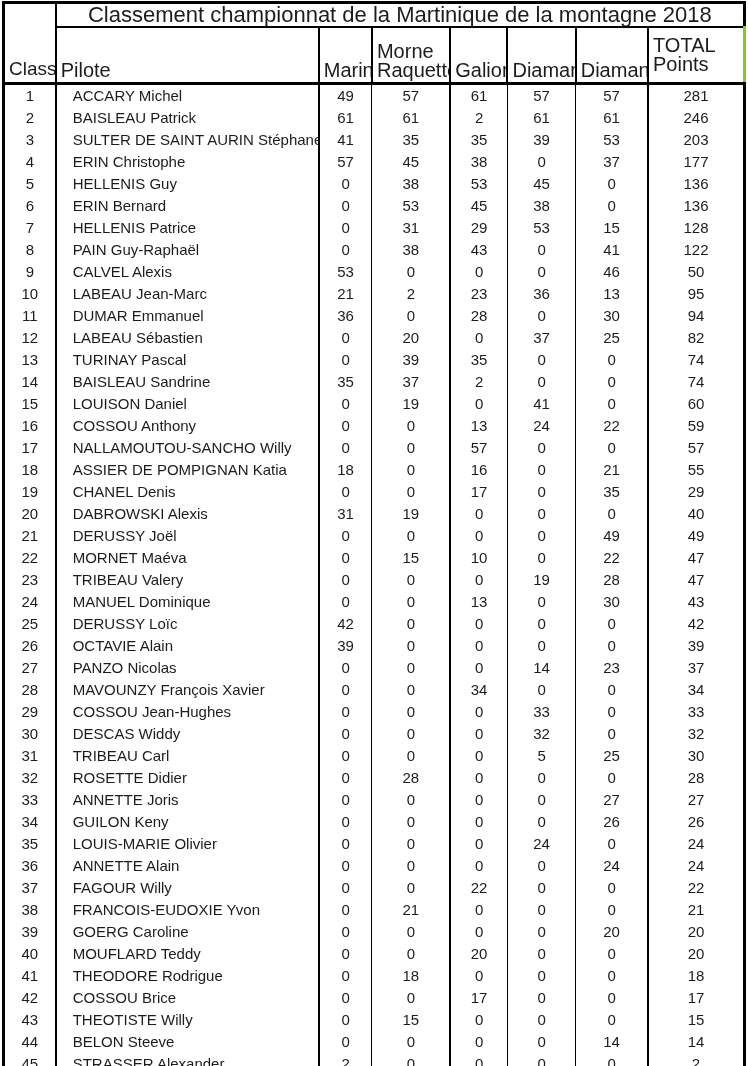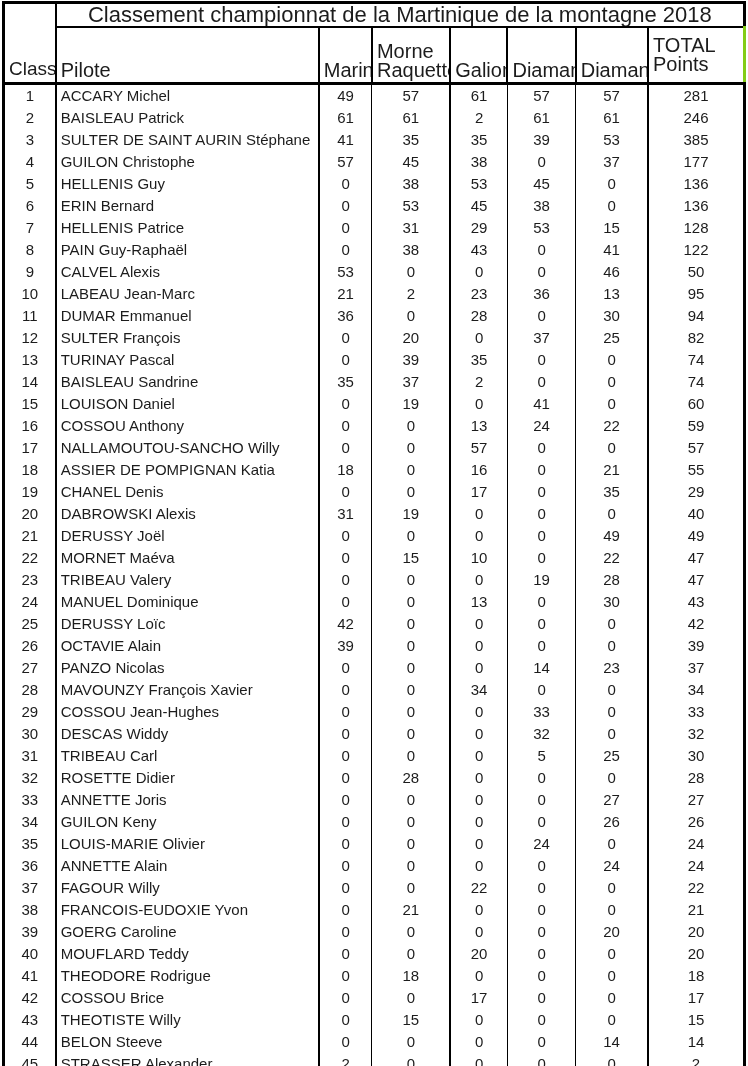--- a/index.html
+++ b/index.html
@@ -59,21 +59,21 @@
     border-right: 3px solid #84cc16;
   }
   
   tbody td {
     font-size: 15px;
     height: 22px;
     line-height: 22px;
     text-align: center;
   }
   td.c-rank    { border-right: 2px solid #000; }
-  td.c-pilot   { border-right: 2px solid #000; text-align: left; padding-left: 4px; }
+  td.c-pilot   { border-right: 2px solid #000; text-align: left; padding-left: 16px; }
   td.c-marin   { border-right: 1px solid #000; }
   td.c-morne   { border-right: 2px solid #000; }
   td.c-galion  { border-right: 1px solid #000; }
   td.c-marigot { border-right: 1px solid #000; }
   td.c-diamant { border-right: 2px solid #000; }
   td.c-total   { }
 </style>
 </head>
 <body>
 
@@ -125,25 +125,25 @@
         <td class="c-total">246</td>
       </tr>
       <tr>
         <td class="c-rank">3</td>
         <td class="c-pilot">SULTER DE SAINT AURIN Stéphane</td>
         <td class="c-marin">41</td>
         <td class="c-morne">35</td>
         <td class="c-galion">35</td>
         <td class="c-marigot">39</td>
         <td class="c-diamant">53</td>
-        <td class="c-total">385</td>
+        <td class="c-total">203</td>
       </tr>
       <tr>
         <td class="c-rank">4</td>
-        <td class="c-pilot">GUILON Christophe</td>
+        <td class="c-pilot">ERIN Christophe</td>
         <td class="c-marin">57</td>
         <td class="c-morne">45</td>
         <td class="c-galion">38</td>
         <td class="c-marigot">0</td>
         <td class="c-diamant">37</td>
         <td class="c-total">177</td>
       </tr>
       <tr>
         <td class="c-rank">5</td>
         <td class="c-pilot">HELLENIS Guy</td>
@@ -209,21 +209,21 @@
         <td class="c-pilot">DUMAR Emmanuel</td>
         <td class="c-marin">36</td>
         <td class="c-morne">0</td>
         <td class="c-galion">28</td>
         <td class="c-marigot">0</td>
         <td class="c-diamant">30</td>
         <td class="c-total">94</td>
       </tr>
       <tr>
         <td class="c-rank">12</td>
-        <td class="c-pilot">SULTER François</td>
+        <td class="c-pilot">LABEAU Sébastien</td>
         <td class="c-marin">0</td>
         <td class="c-morne">20</td>
         <td class="c-galion">0</td>
         <td class="c-marigot">37</td>
         <td class="c-diamant">25</td>
         <td class="c-total">82</td>
       </tr>
       <tr>
         <td class="c-rank">13</td>
         <td class="c-pilot">TURINAY Pascal</td>

